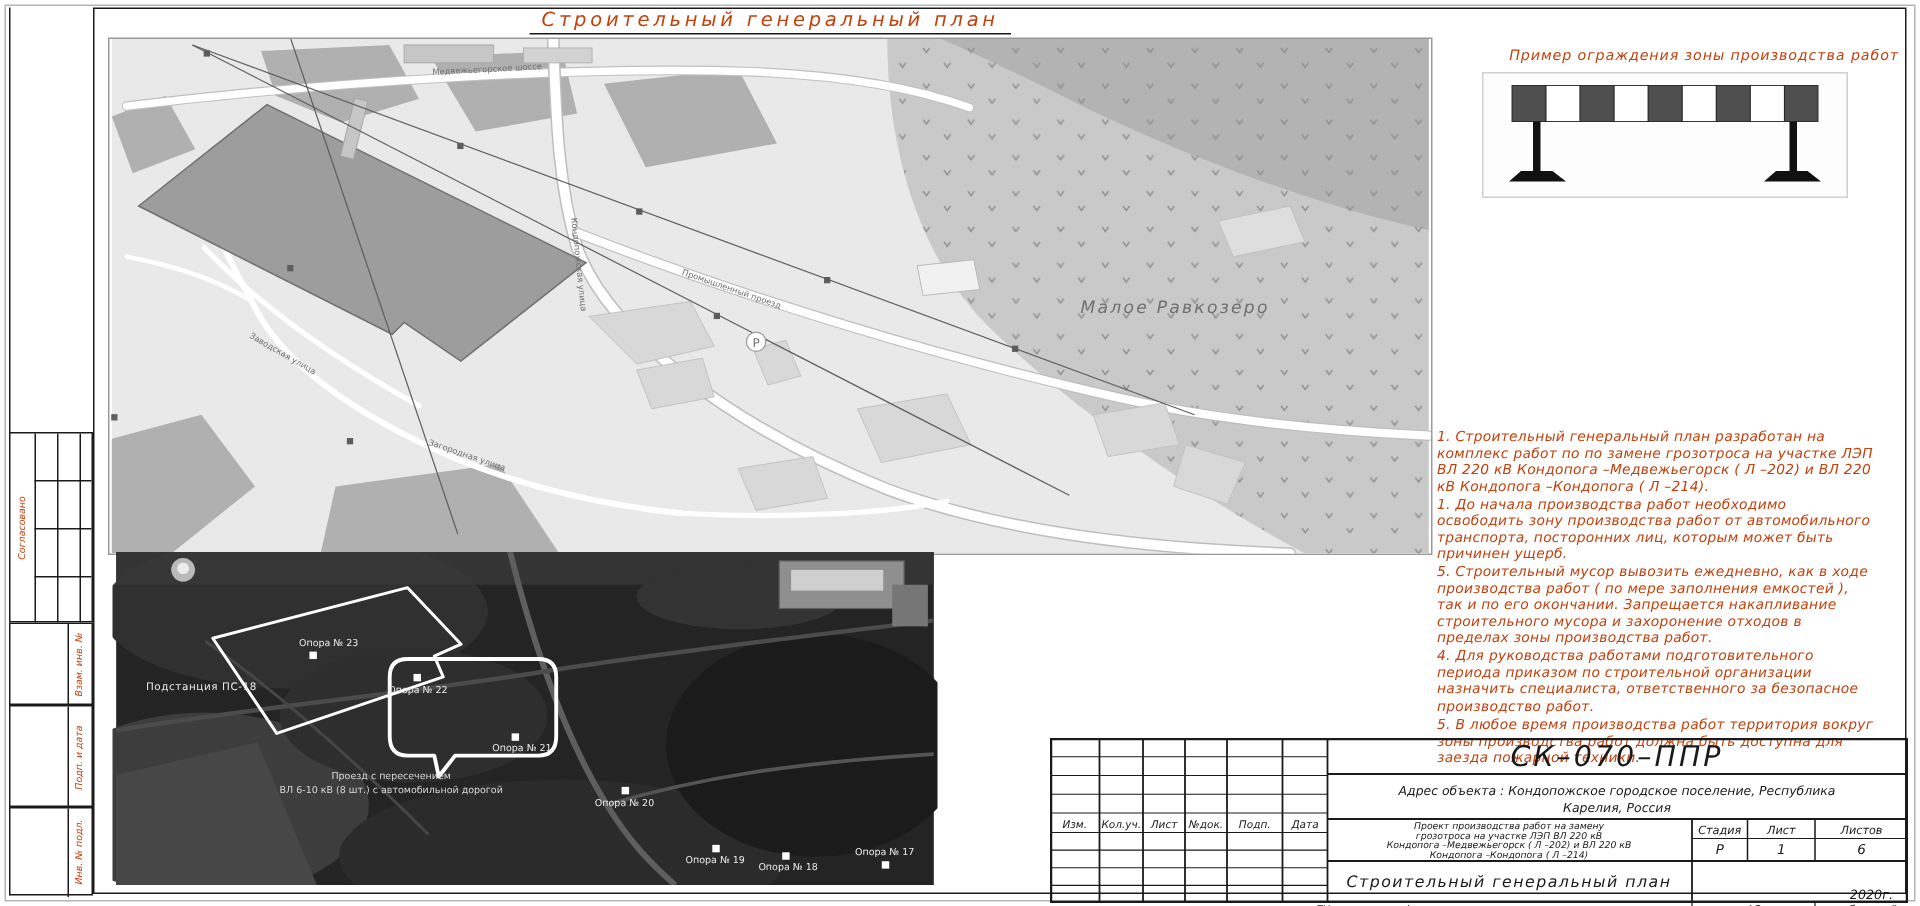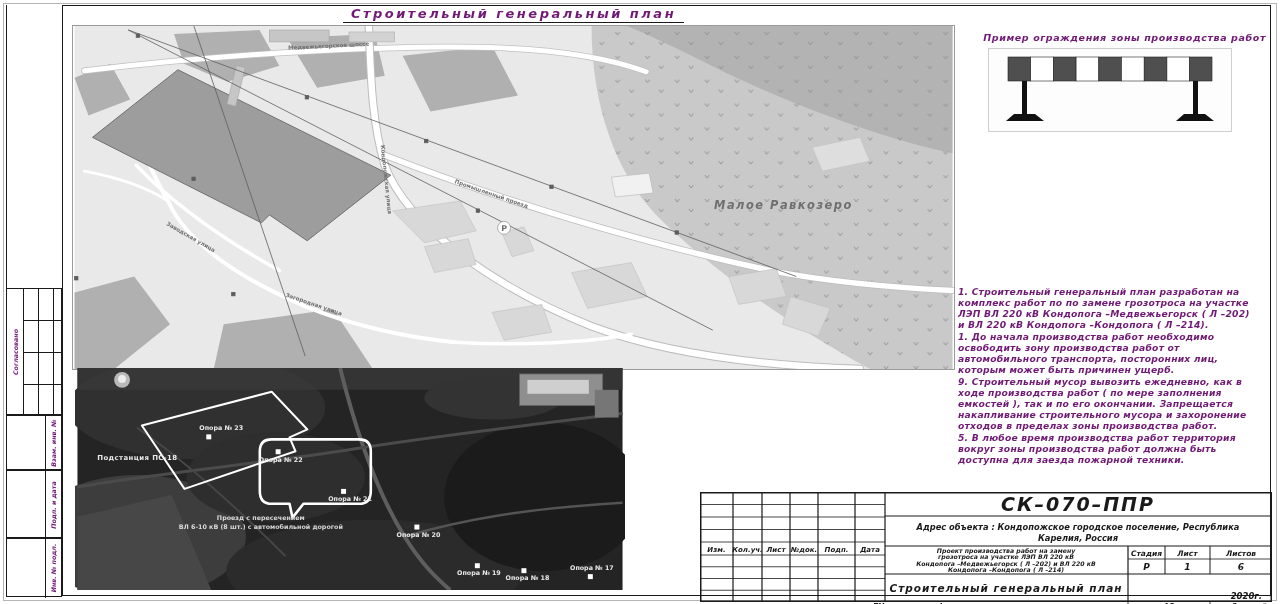--- a/index.html
+++ b/index.html
@@ -1,17 +1,17 @@
 <!DOCTYPE html>
 <html><head>
 <meta charset="utf-8">
 <style>
   html,body{margin:0;padding:0;background:#ffffff;}
   .sheet{position:relative;width:1280px;height:604px;background:#fff;overflow:hidden;
-         font-family:"DejaVu Sans",sans-serif;color:#701a75;font-weight:bold;}
+         font-family:"DejaVu Sans",sans-serif;color:#c2410c;}
   .abs{position:absolute;}
   .outer-border{left:3px;top:3px;width:1272px;height:596px;border:1px solid #b5b5b5;}
   .inner-frame{left:62px;top:5px;width:1209px;height:591px;border:1.5px solid #1a1a1a;box-sizing:border-box;}
   .left-edge{left:6px;top:5px;width:0;height:592px;border-left:1px solid #1a1a1a;}
   .main-title{left:72px;top:6px;width:883px;text-align:center;font-size:13px;font-style:italic;
               letter-spacing:2.5px;}
   .main-title span{border-bottom:1px solid #1a1a1a;padding:0 8px 1px 8px;}
   .map-frame{left:72px;top:25px;width:883px;height:345px;border:1px solid #9a9a9a;box-sizing:border-box;}
   .sat-frame{left:75px;top:368px;width:550px;height:266px;}
   .fence-caption{left:960px;top:32px;width:306px;text-align:right;font-size:9.5px;font-style:italic;letter-spacing:0.6px;}
@@ -203,21 +203,22 @@
         <rect x="205" y="33" width="5" height="33"></rect>
         <polygon points="18,73 56,73 47,66 26,66"></polygon>
         <polygon points="188,73 226,73 217,66 196,66"></polygon>
       </g>
     </svg>
   </div>
 
   <div class="abs notes">
     <p>1.  Строительный генеральный план разработан на комплекс работ по по замене грозотроса на участке ЛЭП ВЛ 220 кВ Кондопога –Медвежьегорск ( Л –202) и ВЛ 220 кВ Кондопога –Кондопога ( Л –214).</p>
     <p>1.  До начала производства работ необходимо освободить зону производства работ от автомобильного транспорта, посторонних лиц, которым может быть причинен ущерб.</p>
-    <p>9.  Строительный мусор вывозить ежедневно, как в ходе производства работ ( по мере заполнения емкостей ), так и по его окончании. Запрещается накапливание строительного мусора и захоронение отходов в пределах зоны производства работ.</p>
+    <p>5.  Строительный мусор вывозить ежедневно, как в ходе производства работ ( по мере заполнения емкостей ), так и по его окончании. Запрещается накапливание строительного мусора и захоронение отходов в пределах зоны производства работ.</p>
+    <p>4.  Для руководства работами подготовительного периода приказом по строительной организации назначить специалиста, ответственного за безопасное производство работ.</p>
     <p>5.  В любое время производства работ территория вокруг зоны производства работ должна быть доступна для заезда пожарной техники.</p>
   </div>
 
   <div class="abs stamp" style="left:6px;top:288px;width:56px;height:127px;">
     <div class="gridline" style="left:16px;top:0;width:1px;height:127px;"></div>
     <div class="gridline" style="left:31px;top:0;width:1px;height:127px;"></div>
     <div class="gridline" style="left:46px;top:0;width:1px;height:127px;"></div>
     <div class="gridline" style="left:16px;top:31px;width:38px;height:1px;"></div>
     <div class="gridline" style="left:16px;top:63px;width:38px;height:1px;"></div>
     <div class="gridline" style="left:16px;top:95px;width:38px;height:1px;"></div>

